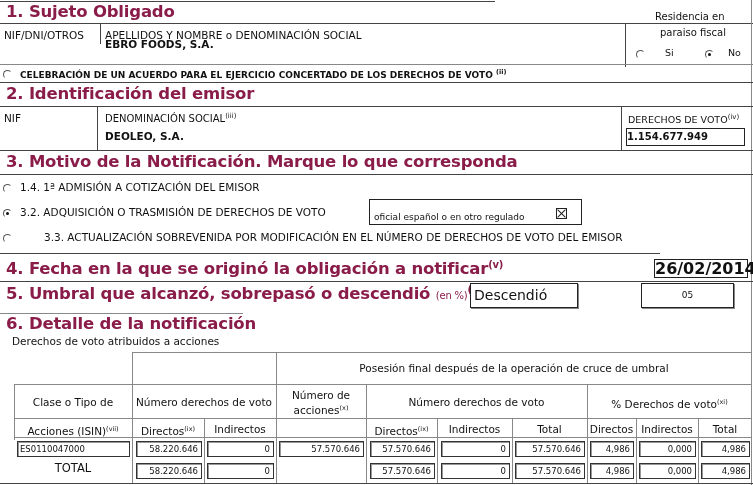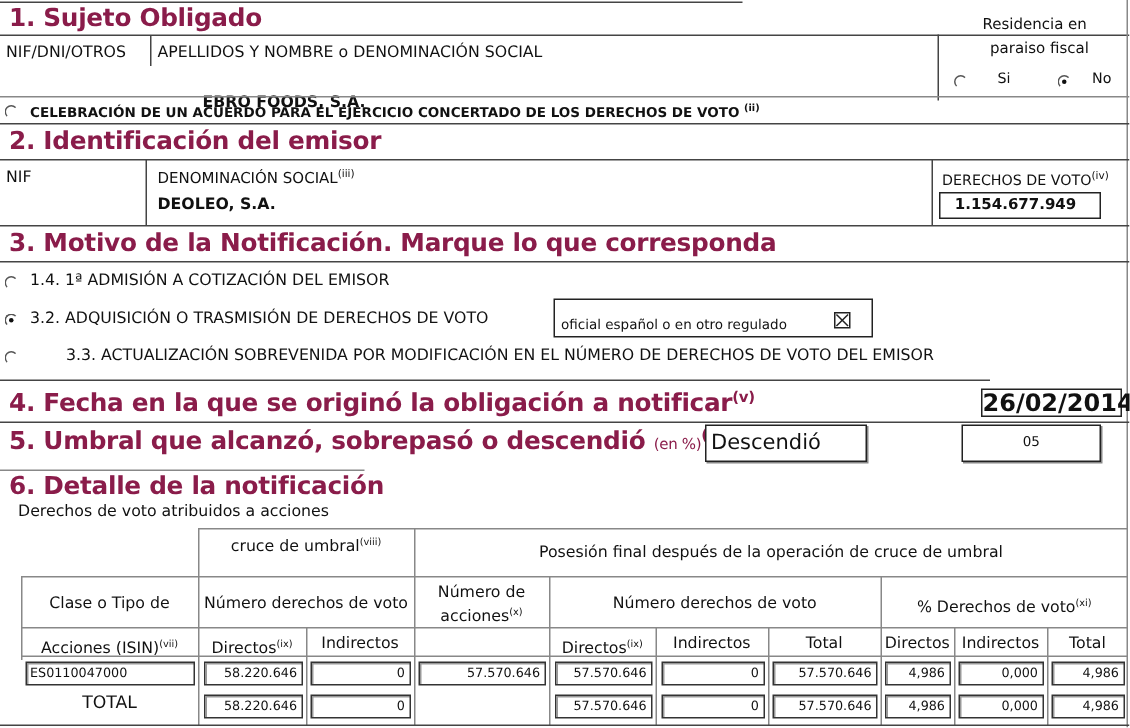--- a/index.html
+++ b/index.html
@@ -32,21 +32,21 @@
 
 <div class="hline" style="left:0; top:1px; width:495px;"></div>
 <div class="sec-title" style="top:2px;">1. Sujeto Obligado</div>
 <div class="hline" style="left:0; top:23px; width:753px;"></div>
 <div class="vline" style="left:100px; top:24px; height:20px;"></div>
 <div class="vline" style="left:625px; top:23px; height:44px;"></div>
 <div class="vline thin" style="left:751px; top:0; height:485px;"></div>
 
 <div class="lbl" style="left:4px; top:29px;">NIF/DNI/OTROS</div>
 <div class="lbl" style="left:105px; top:29px;">APELLIDOS Y NOMBRE o DENOMINACIÓN SOCIAL</div>
-<div class="lbl bold" style="left:105px; top:62px;margin-left:30px;">EBRO FOODS, S.A.</div>
+<div class="lbl bold" style="left:105px; top:38px;">EBRO FOODS, S.A.</div>
 
 <div class="lbl" style="left:655px; top:11px; font-size:10px;">Residencia en</div>
 <div class="lbl" style="left:660px; top:27px; font-size:10px;">paraiso fiscal</div>
 <div class="radio" style="left:636px; top:50px;"></div>
 <div class="lbl" style="left:665px; top:47px; font-size:9.5px;">Si</div>
 <div class="radio checked" style="left:705px; top:50px;"></div>
 <div class="lbl" style="left:728px; top:47px; font-size:9.5px;">No</div>
 
 <div class="hline thin" style="left:0; top:64px; width:753px;"></div>
 <div class="radio" style="left:3px; top:70px;"></div>
@@ -62,21 +62,21 @@
 
 <div class="lbl" style="left:4px; top:112px;">NIF</div>
 <div class="lbl" style="left:105px; top:112px; font-size:10px;">
   <span>DENOMINACIÓN SOCIAL</span><sup>(iii)</sup>
 </div>
 <div class="lbl bold" style="left:105px; top:130px;">DEOLEO, S.A.</div>
 
 <div class="lbl" style="left:628px; top:113px; font-size:9.5px;">
   <span>DERECHOS DE VOTO</span><sup>(iv)</sup>
 </div>
-<div class="box" style="left:626px; top:128px; width:108px; height:18px; font-weight:bold; font-size:10px; text-align:center; padding-right:6px; line-height:16px;">1.154.677.949</div>
+<div class="box" style="left:626px; top:128px; width:119px; height:18px; font-weight:bold; font-size:10px; text-align:left; padding-right:6px; line-height:16px;">1.154.677.949</div>
 
 <div class="hline" style="left:0; top:150px; width:753px;"></div>
 
 <div class="sec-title" style="top:152px;">3. Motivo de la Notificación. Marque lo que corresponda</div>
 <div class="hline" style="left:0; top:174px; width:753px;"></div>
 
 <div class="radio" style="left:3px; top:184px;"></div>
 <div class="lbl" style="left:20px; top:181px;">1.4. 1ª ADMISIÓN A COTIZACIÓN DEL EMISOR</div>
 <div class="radio checked" style="left:3px; top:209px;"></div>
 <div class="lbl" style="left:20px; top:206px;">3.2. ADQUISICIÓN O TRASMISIÓN DE DERECHOS DE VOTO</div>
@@ -116,21 +116,20 @@
 <div class="hline thin" style="left:14px; top:418px; width:738px;"></div>
 <div class="vline thin" style="left:204px; top:418px; height:66px;"></div>
 <div class="vline thin" style="left:437px; top:418px; height:66px;"></div>
 <div class="vline thin" style="left:512px; top:418px; height:66px;"></div>
 <div class="vline thin" style="left:636px; top:418px; height:66px;"></div>
 <div class="vline thin" style="left:698px; top:418px; height:66px;"></div>
 <div class="hline thin" style="left:14px; top:437px; width:738px;"></div>
 <div class="hline" style="left:0; top:483px; width:753px;"></div>
 
 <div class="th" style="left:132px; top:355px; width:144px;">
-  <div><span>cruce de umbral</span><sup>(viii)</sup></div>
 </div>
 <div class="th" style="left:276px; top:362px; width:476px;">Posesión final después de la operación de cruce de umbral</div>
 
 <div class="th" style="left:14px; top:396px; width:118px;">Clase o Tipo de</div>
 <div class="th" style="left:14px; top:423px; width:118px;">
   <span>Acciones (ISIN)</span><sup>(vii)</sup>
 </div>
 <div class="th" style="left:132px; top:396px; width:144px;">Número derechos de voto</div>
 <div class="th" style="left:276px; top:389px; width:90px;">
   <div>Número de</div>

